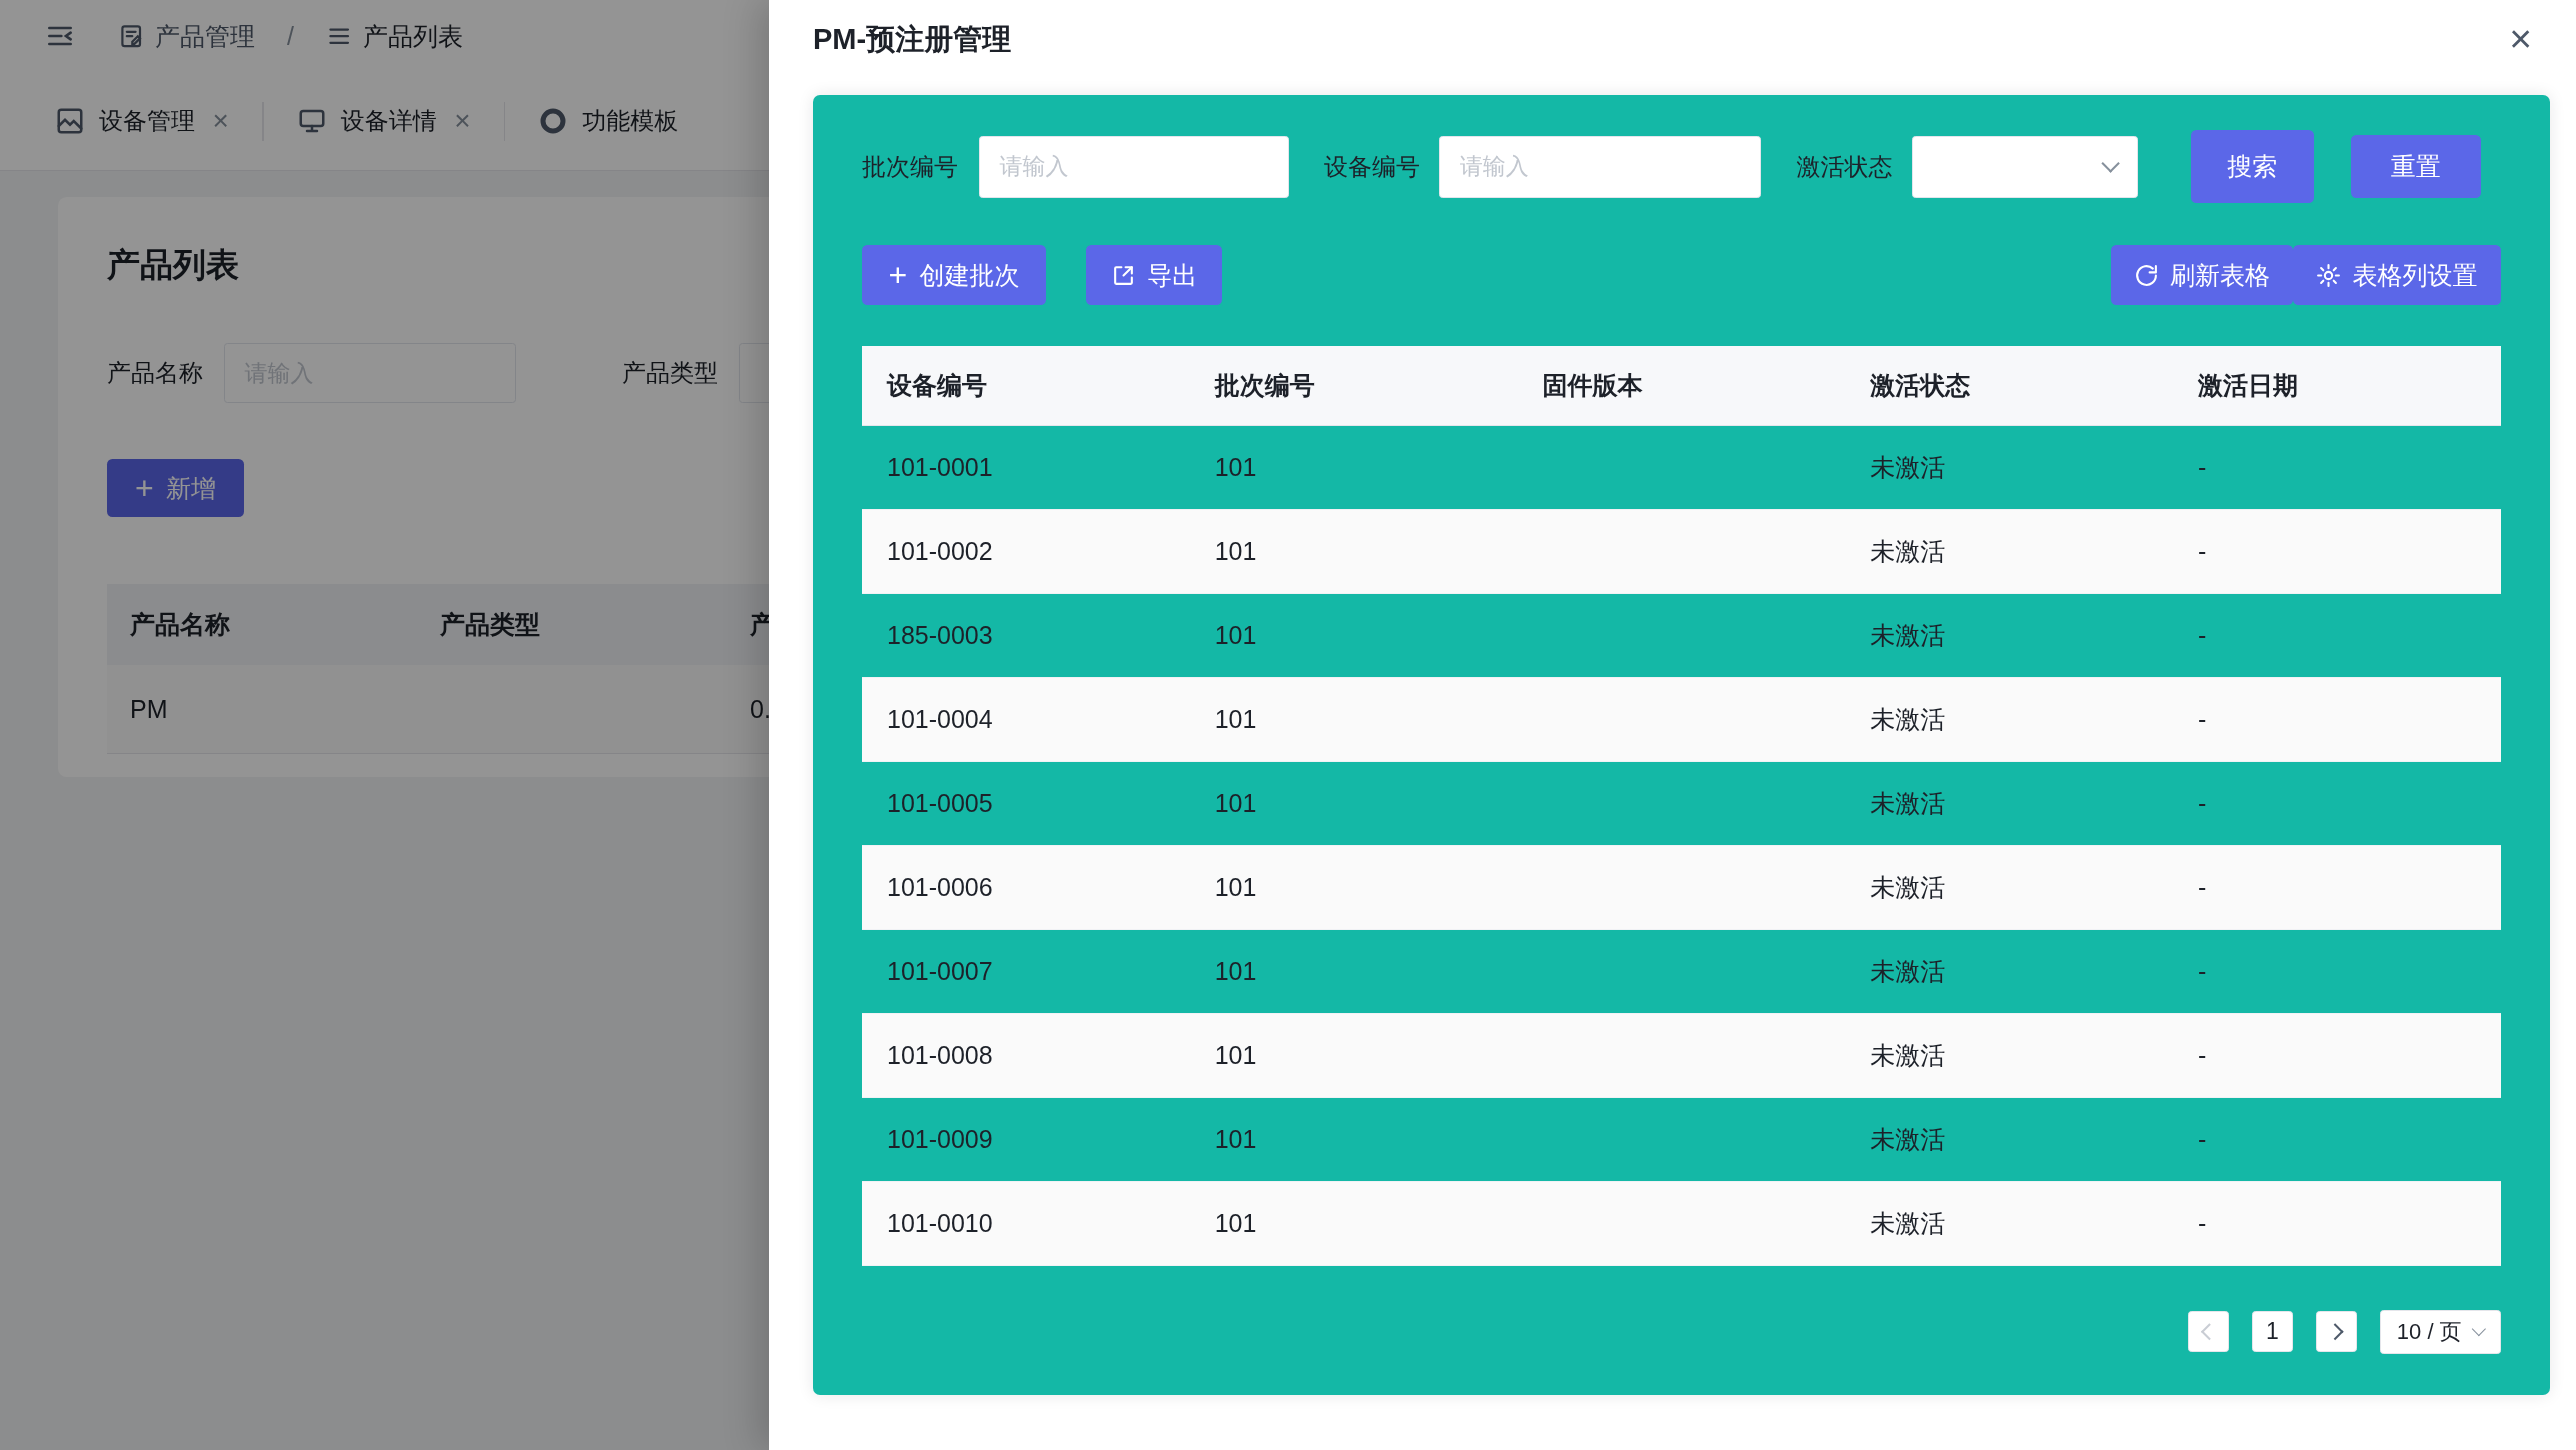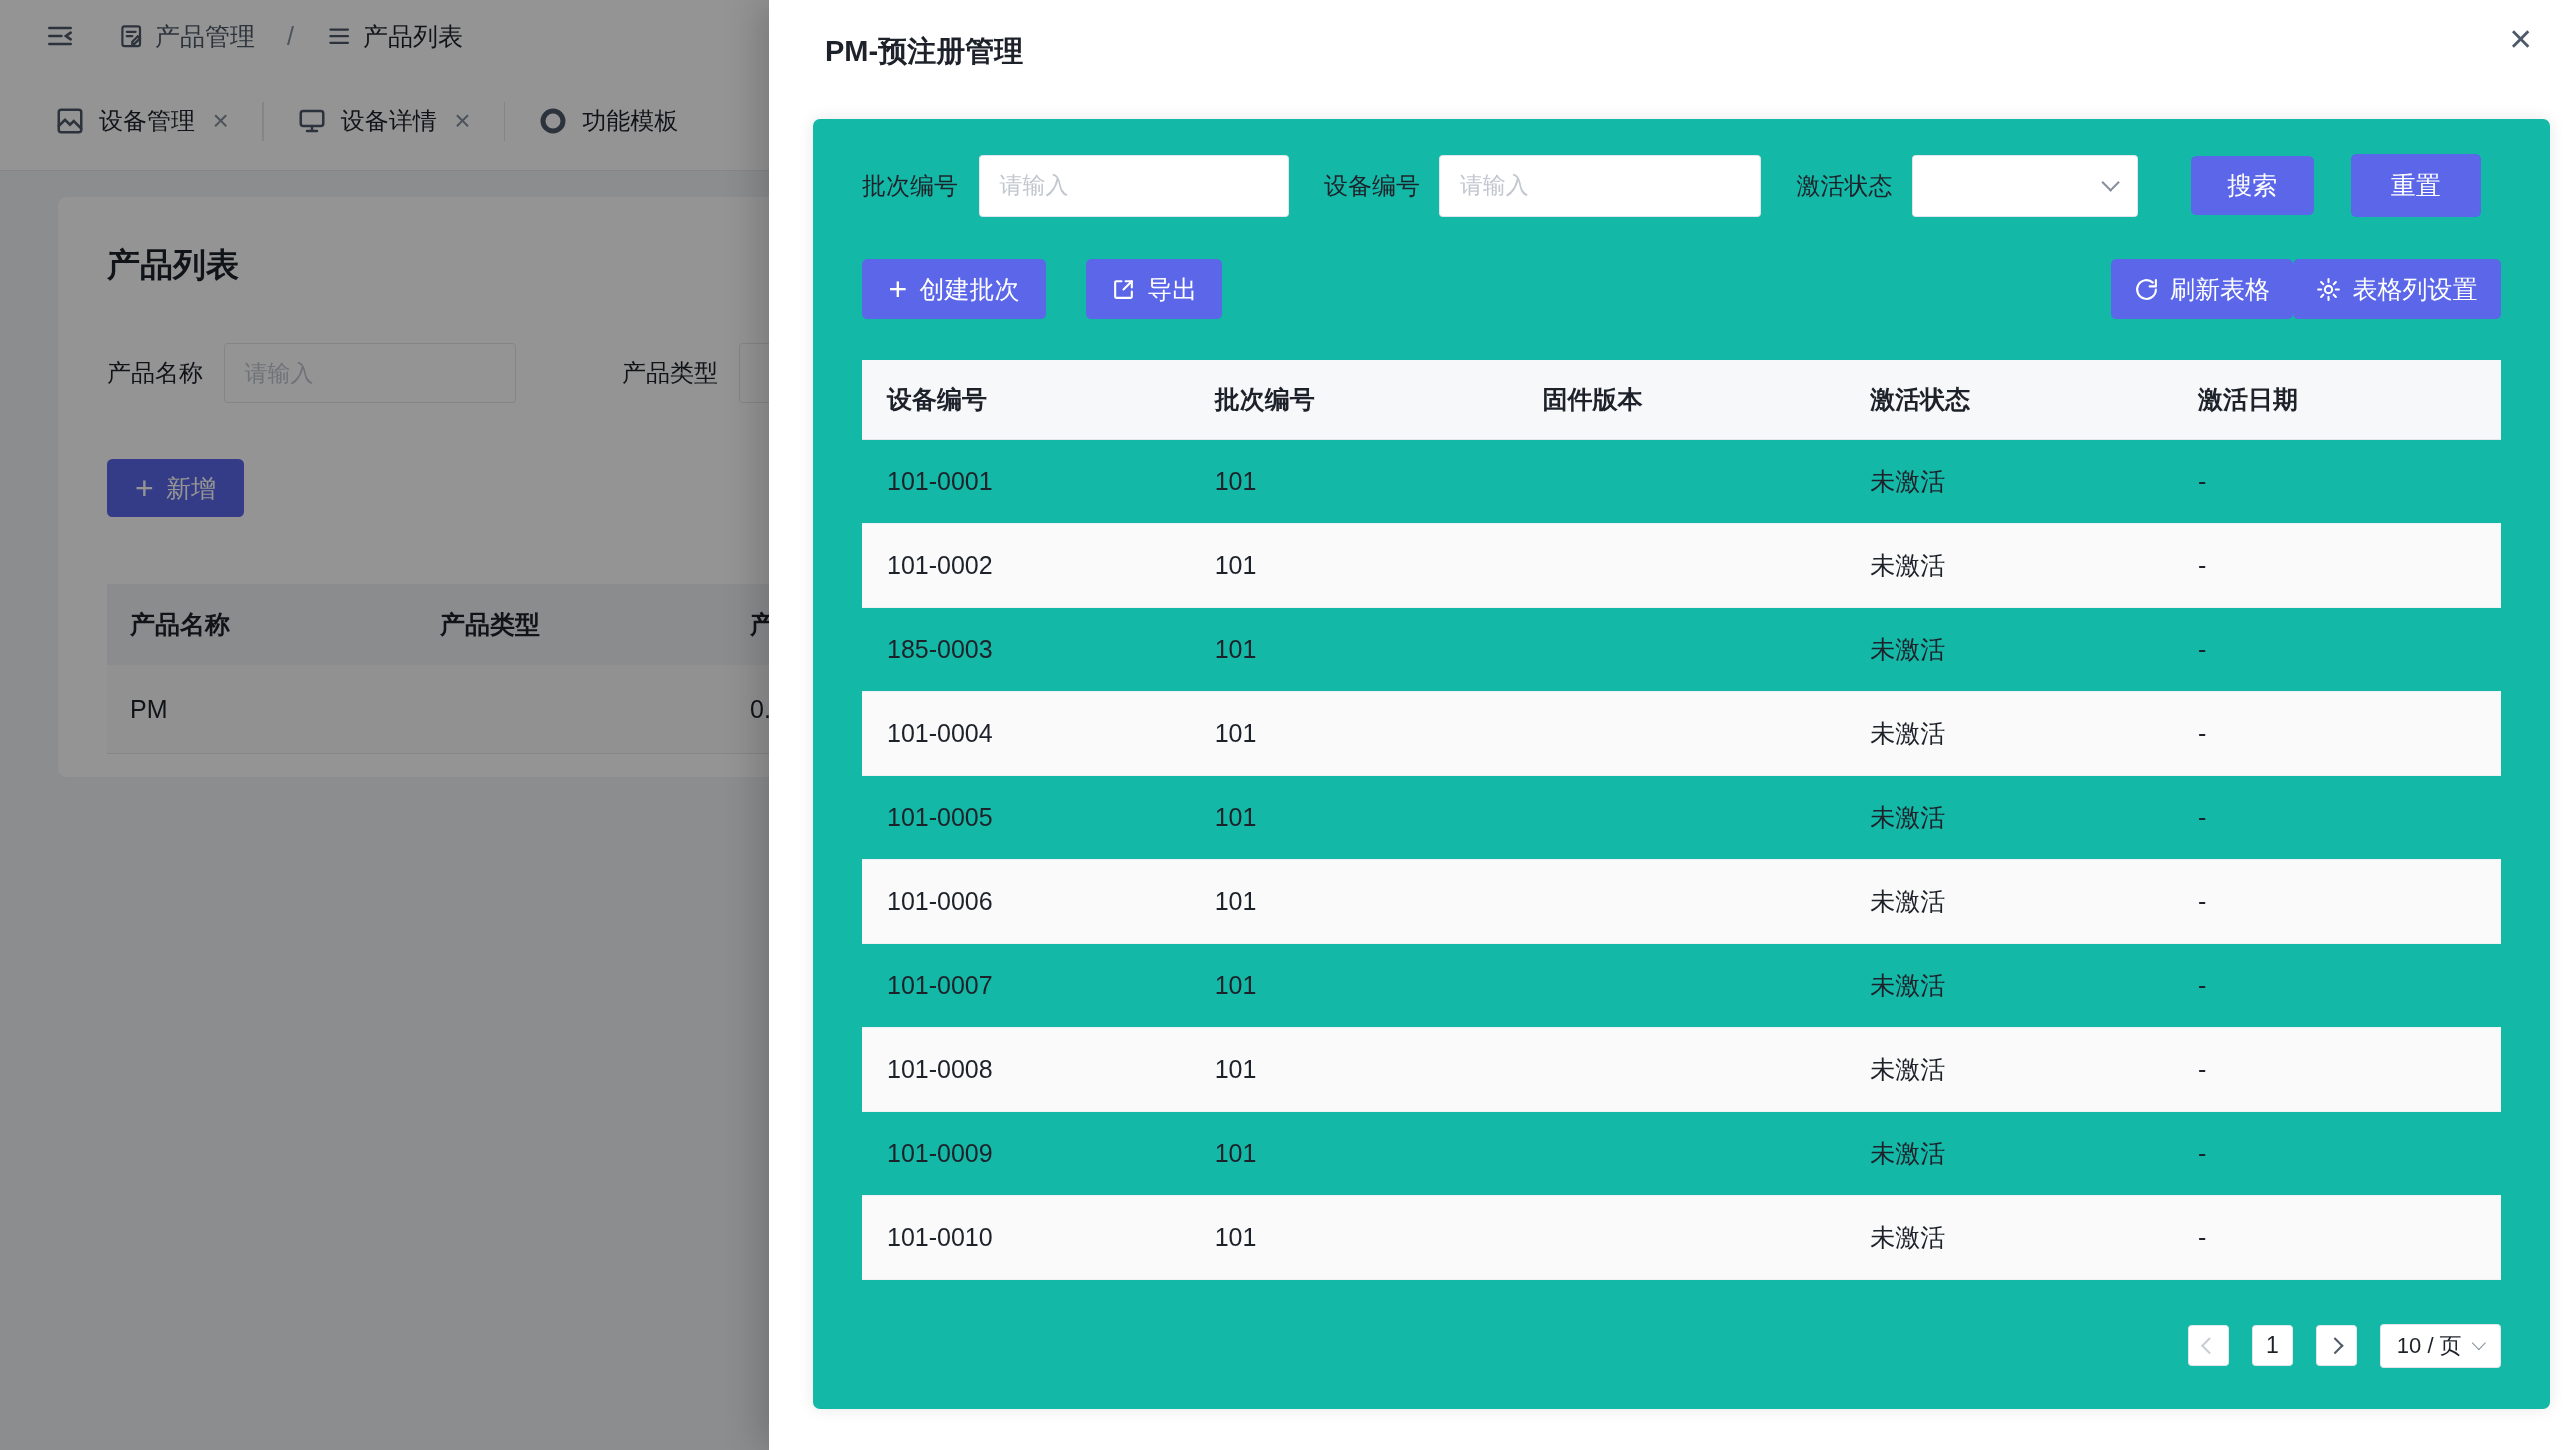--- a/index.html
+++ b/index.html
@@ -72,21 +72,21 @@
 
   
   .overlay { position: absolute; inset: 0; background: var(--overlay, rgba(0,0,0,0.42)); }
 
   
   .drawer {
     position: absolute; top: 0; right: 0; width: 1807px; height: 1450px;
     background: #fff; box-shadow: -10.6px 0 35px rgba(0,0,0,0.18);
   }
   .drawer-header { display: flex; align-items: flex-start; padding: 19.4px 44px 0 44px; }
-  .drawer-title { margin: 12px; font-size: 29px; font-weight: 600; line-height: 41px; }
+  .drawer-title { margin: 0; font-size: 29px; font-weight: 600; line-height: 41px; }
   .drawer-close {
     margin-left: auto; font-size: 39px; line-height: 39px;
     color: #4e5969; cursor: pointer; font-weight: 300;
   }
   .drawer-card {
     margin: 35px 26.4px 0 44px; background: #14b8a6; border-radius: 7px;
     box-shadow: 0 0 16px rgba(29, 33, 41, 0.10);
     padding: 35px 49px 41px;
   }
 
@@ -99,21 +99,21 @@
   }
   .f-input.batch { width: 310px; }
   .f-input.device { width: 322px; margin-left: 19.4px; }
   .f-gap { margin-left: 35px; }
   .f-select {
     width: 226px; height: 62px; margin-left: 19.4px;
     border: 1.8px solid #e2e5ec; border-radius: 3.5px;
     display: flex; align-items: center; justify-content: flex-end;
     padding: 0 19.4px; cursor: pointer; background: #fff;
   }
-  .btn-search { width: 123px; height: 59px; margin-left: 53px; }
+  .btn-search { width: 123px; height: 73px; margin-left: 53px; }
   .btn-reset { width: 130px; height: 63px; margin-left: 37px; }
 
   .action-row { display: flex; align-items: center; margin-top: 42px; }
   .btn-create { height: 60px; padding: 0 26.4px; }
   .btn-export { height: 60px; padding: 0 25px; margin-left: 40px; }
   .btn-export svg, .btn-refresh svg, .btn-cols svg { margin-right: 11.5px; }
   .action-spacer { flex: 1; }
   .btn-refresh { height: 60px; padding: 0 23px; }
   .btn-cols { height: 60px; padding: 0 23px; }
 

